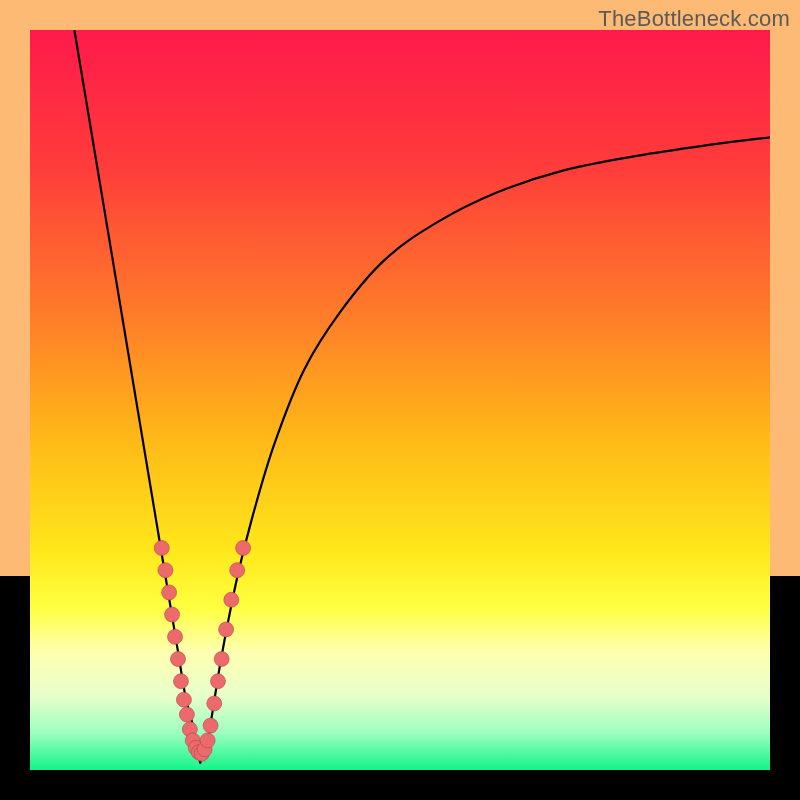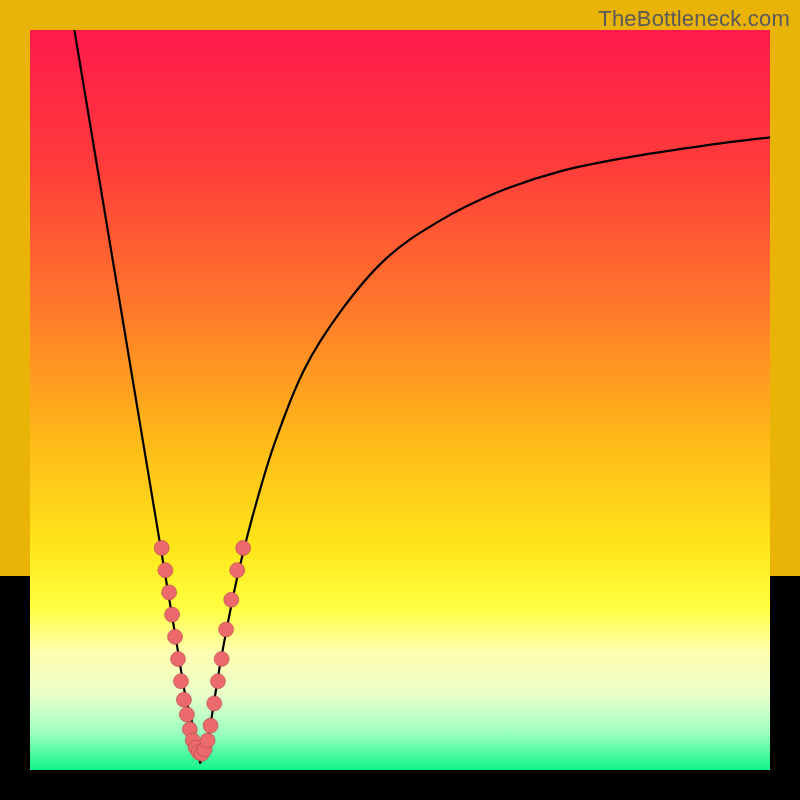--- a/index.html
+++ b/index.html
@@ -8,21 +8,21 @@
     width: 800px;
     height: 800px;
     overflow: hidden;
     background: #000;
     font-family: Arial, Helvetica, sans-serif;
   }
   .frame {
     position: relative;
     width: 800px;
     height: 576px;
-    background: #eab308;
+    background: #fdba74;
   }
   .watermark {
     position: absolute;
     top: 6px;
     right: 10px;
     color: #5a5a5a;
     font-size: 22px;
     font-weight: 400;
     letter-spacing: 0.2px;
     z-index: 10;

